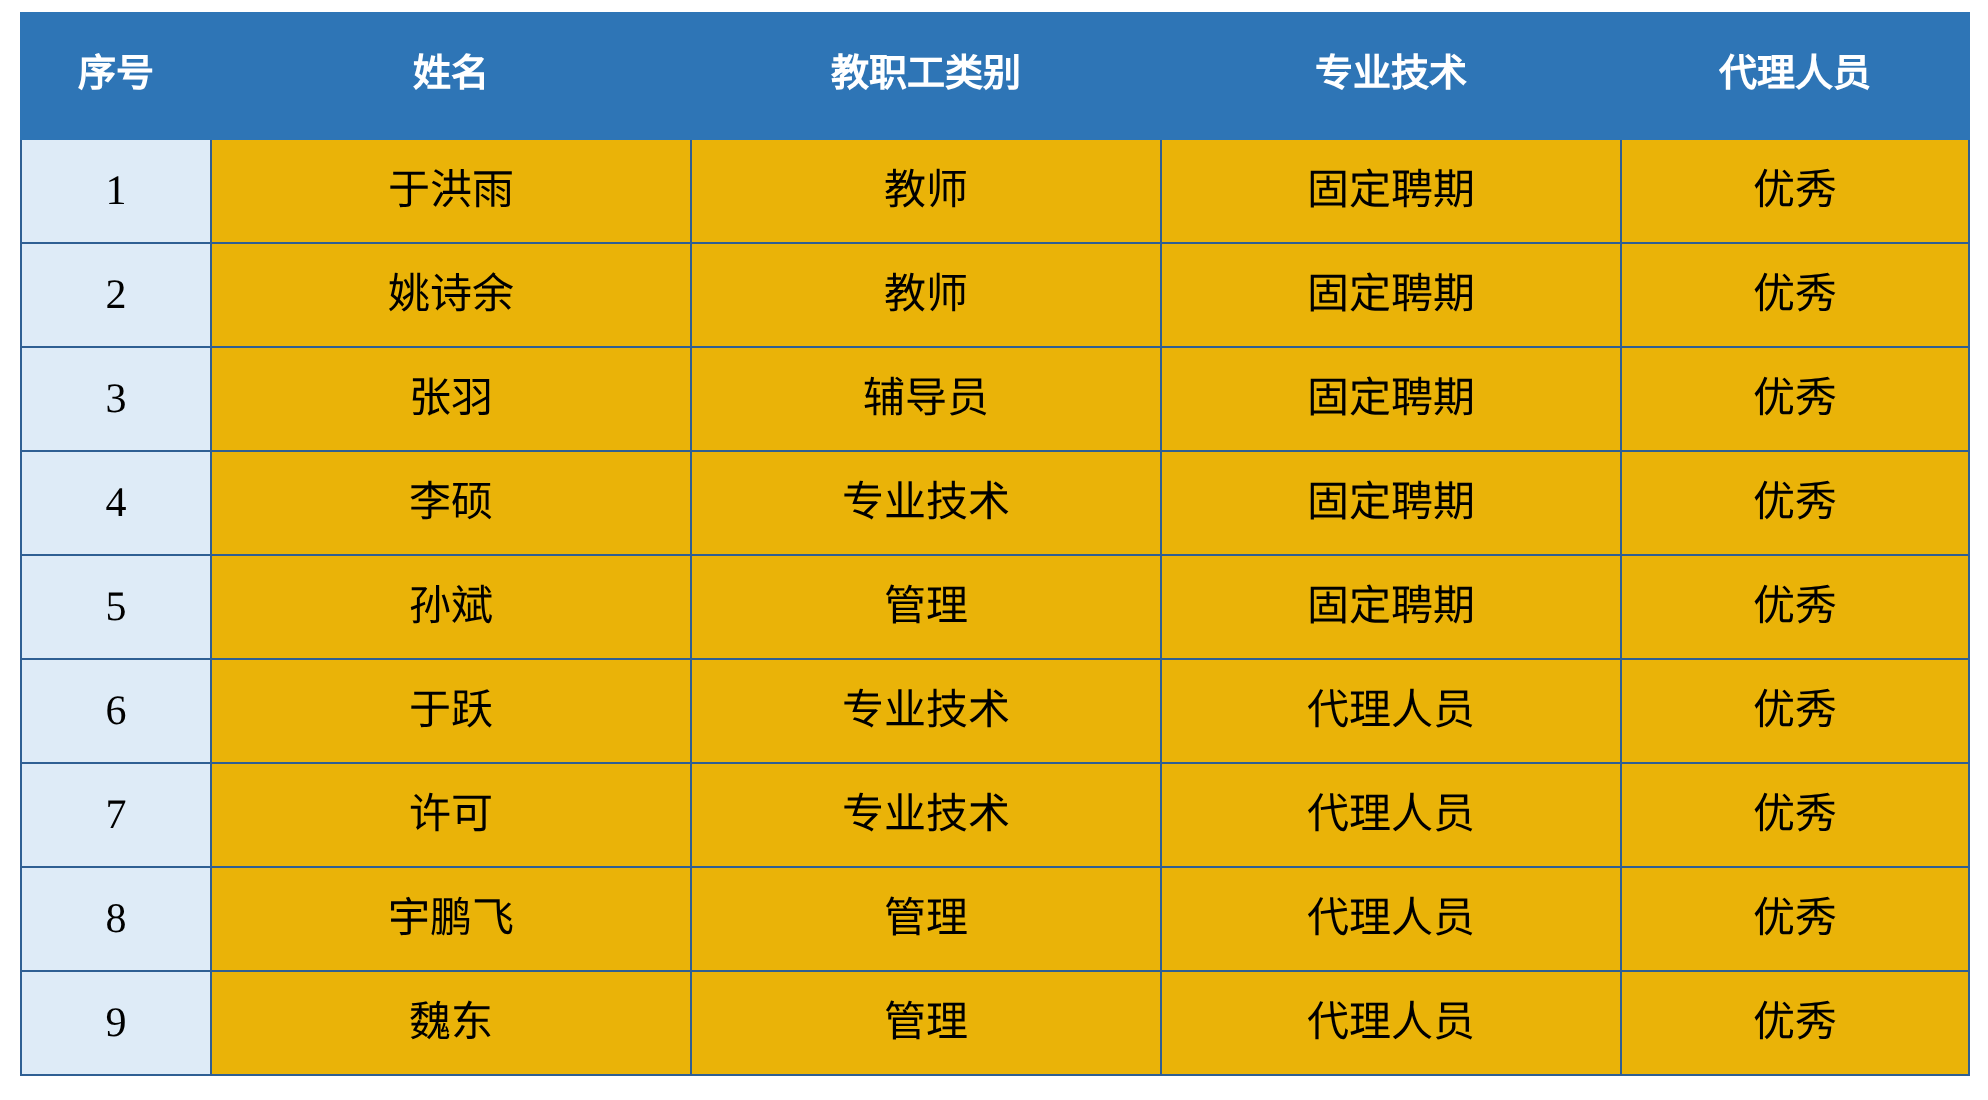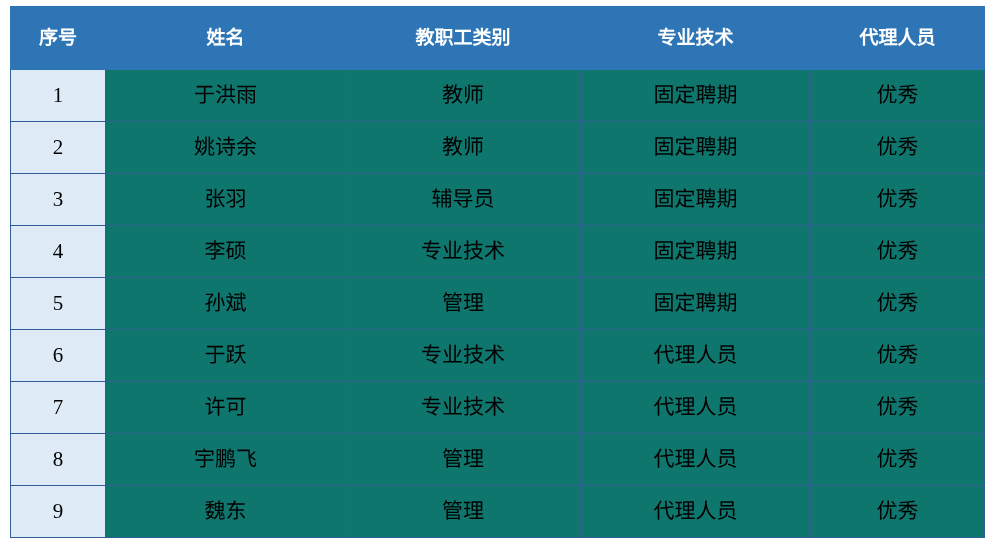--- a/index.html
+++ b/index.html
@@ -43,21 +43,21 @@
     font-weight: bold;
     font-size: 19px;
     height: 62px;
     line-height: 62px;
     border: 1px solid #2e75b6;
   }
   table.grade-table tbody td.idx {
     background: #deebf7;
   }
   table.grade-table tbody td {
-    background: #0f766e;
+    background: #eab308;
   }
   
   col.c0 { width: 95px; }
   col.c1 { width: 240px; }
   col.c2 { width: 235px; }
   col.c3 { width: 230px; }
   col.c4 { width: 174px; }
 </style>
 </head>
 <body>

